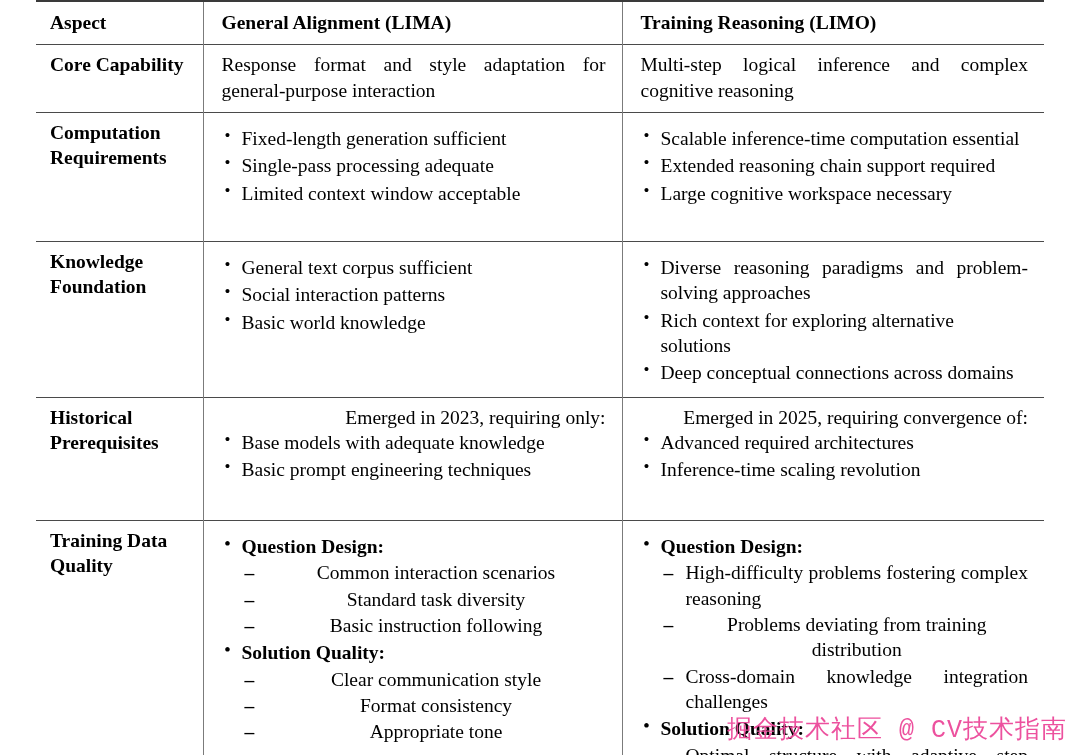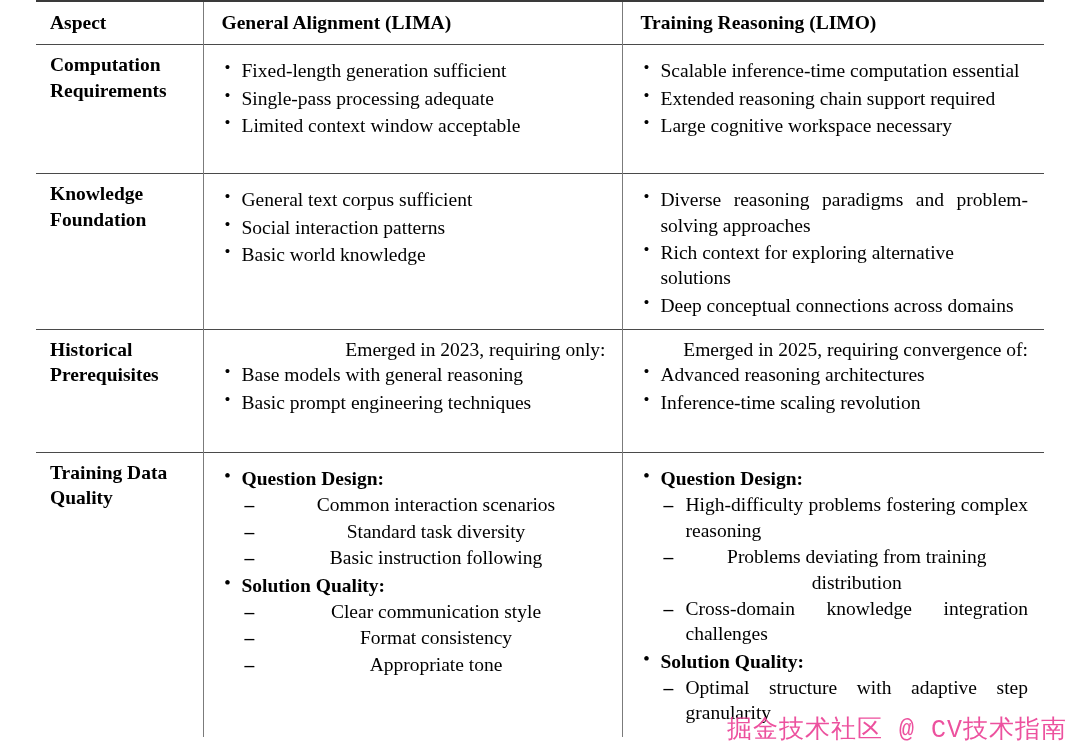--- a/index.html
+++ b/index.html
@@ -146,20 +146,29 @@
       <col class="c-limo">
     </colgroup>
 
     <tbody>
         <tr class="rule-top">
       <td class="cell aspect head">Aspect</td>
       <td class="cell col-lima head">General Alignment (LIMA)</td>
       <td class="cell col-limo head">Training Reasoning (LIMO)</td>
     </tr>
 
+    <tr class="sep">
+      <td class="cell aspect">Core Capability</td>
+      <td class="cell col-lima">
+        <p class="para">Response format and style adaptation for general-purpose interaction</p>
+      </td>
+      <td class="cell col-limo">
+        <p class="para">Multi-step logical inference and complex cognitive reasoning</p>
+      </td>
+    </tr>
 
     <tr class="sep">
       <td class="cell aspect">
         <div>Computation</div>
         <div>Requirements</div>
       </td>
       <td class="cell col-lima">
         <div class="gap-sm"></div>
         <ul class="b1">
           <li class="nojust">Fixed-length generation sufficient</li>
@@ -203,29 +212,29 @@
     </tr>
 
     <tr class="sep">
       <td class="cell aspect">
         <div>Historical</div>
         <div>Prerequisites</div>
       </td>
       <td class="cell col-lima">
         <p class="lead">Emerged in 2023, requiring only:</p>
         <ul class="b1">
-          <li class="nojust">Base models with general reasoning</li>
+          <li class="nojust">Base models with adequate knowledge</li>
           <li class="nojust">Basic prompt engineering techniques</li>
         </ul>
         <div style="height:26px"></div>
       </td>
       <td class="cell col-limo">
         <p class="lead">Emerged in 2025, requiring convergence of:</p>
         <ul class="b1">
-          <li class="nojust">Advanced reasoning architectures</li>
+          <li class="nojust">Advanced required architectures</li>
           <li class="nojust">Inference-time scaling revolution</li>
         </ul>
       </td>
     </tr>
 
     <tr class="sep">
       <td class="cell aspect">
         <div>Training Data</div>
         <div>Quality</div>
       </td>

